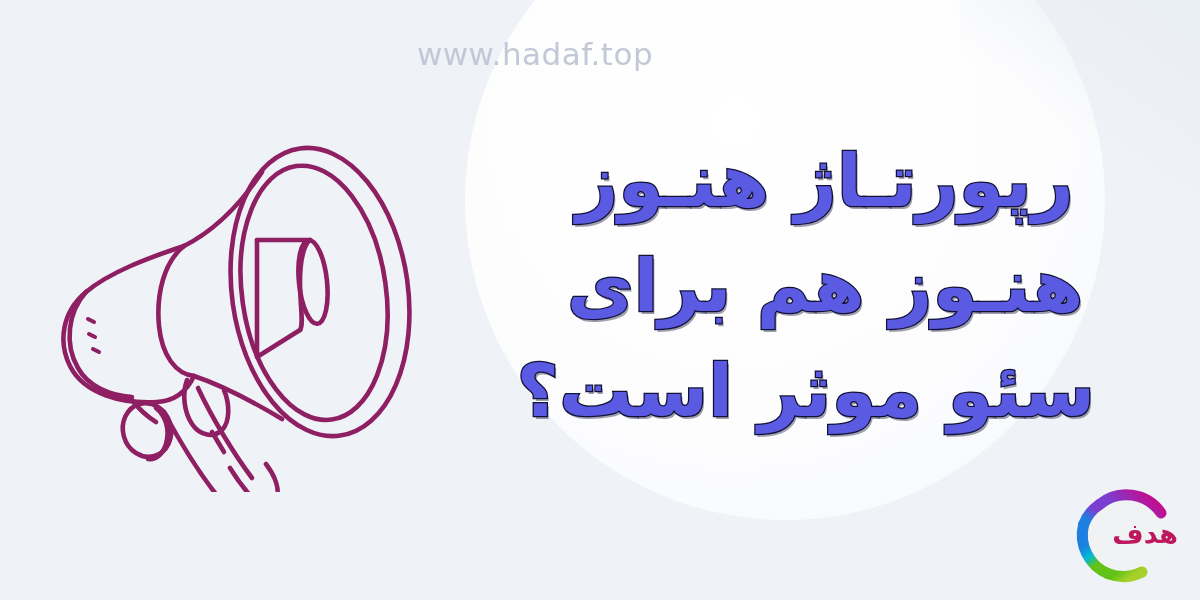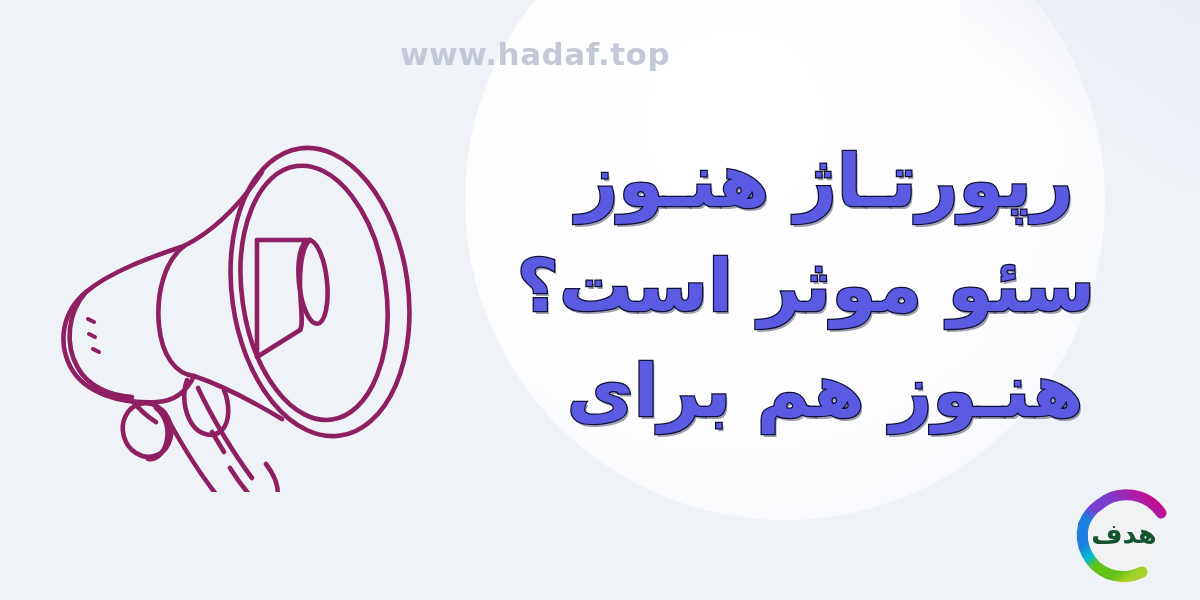--- a/index.html
+++ b/index.html
@@ -35,21 +35,21 @@
   #site-url{
     position:absolute;
     left:0;right:0;top:36px;
     text-align:center;
     padding-right:130px;
     font-size:31px;
     letter-spacing:.5px;
     color:#c2c8d6;
     font-family:"DejaVu Sans","Liberation Sans",sans-serif;
     direction:ltr;
-    font-weight:700;
+    font-weight:400;
   }
 
   
   #headline{
     position:absolute;
     right:105px;
     top:128px;
     width:540px;
     text-align:center;
     direction:rtl;
@@ -79,25 +79,24 @@
   #logo{
     position:absolute;
     right:22px;bottom:12px;
     width:108px;height:108px;
   }
   #logo svg{display:block;width:100%;height:100%;}
   #logo .logo-word{
     position:absolute;
     left:0;right:0;top:50%;
     transform:translateY(-52%);
-    text-align:center;
     font-family:"DejaVu Sans","Liberation Sans",sans-serif;
     font-weight:700;
     font-size:27px;
-    color:#14532d;
+    color:#be185d;
     direction:rtl;
     letter-spacing:0px;
   }
 </style>
 </head>
 <body>
 
 <div id="banner">
 
   <div id="hero-circle"></div>
@@ -162,22 +161,22 @@
       </g>
 
       <path d="M78 286 C 86 296, 94 304, 104 310"></path>
     </svg>
   </div>
 
   <div id="site-url">www.hadaf.top</div>
 
   <div id="headline">
     <span class="hl-line">رپورتـاژ هنـوز</span>
+    <span class="hl-line">هنـوز هم برای</span>
     <span class="hl-line">سئو موثر است؟</span>
-    <span class="hl-line">هنـوز هم برای</span>
   </div>
 
   <div id="logo">
     <svg viewBox="0 0 108 108" xmlns="http://www.w3.org/2000/svg">
       <defs>
         <linearGradient id="ringA" x1="1" y1="0" x2="0.15" y2="0.25">
           <stop offset="0" stop-color="#d6007f"></stop>
           <stop offset="1" stop-color="#7a3fd0"></stop>
         </linearGradient>
         <linearGradient id="ringB" x1="0.3" y1="0.05" x2="0" y2="0.6">

